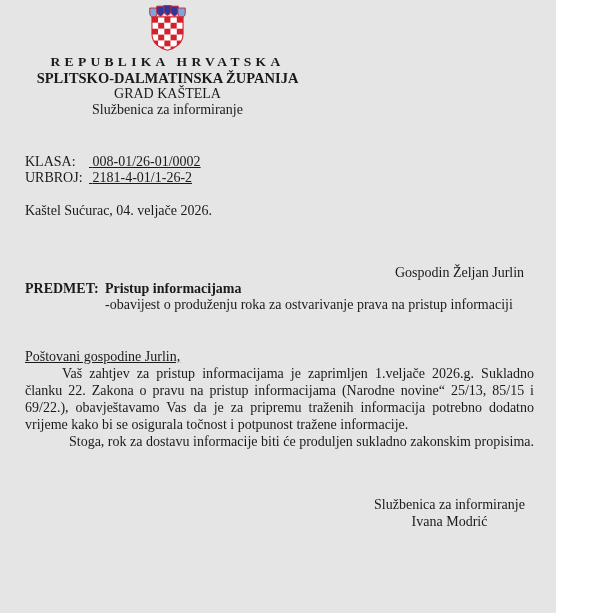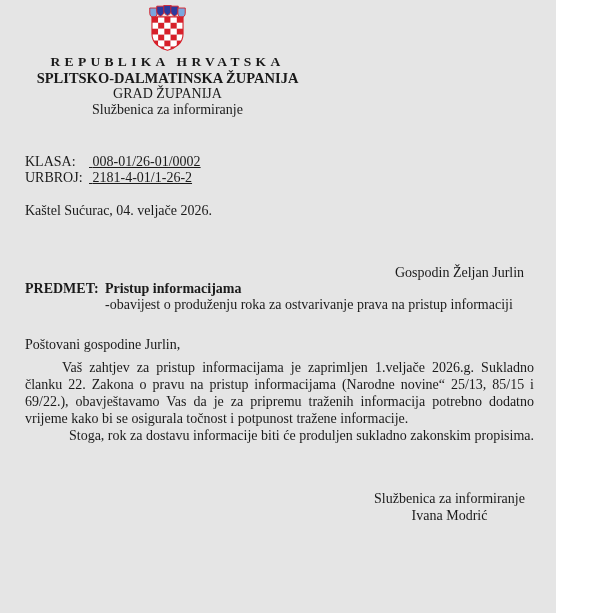--- a/index.html
+++ b/index.html
@@ -49,24 +49,23 @@
   .date-line { margin-top: 17px; line-height: 16px; }
 
   .recipient { margin-top: 46px; line-height: 16px; padding-left: 370px; white-space: nowrap; }
 
   
   .subject { display: flex; }
   .subject-label { font-weight: bold; width: 80px; flex: 0 0 80px; line-height: 16px; }
   .subject-body { line-height: 16px; }
   .subject-title { font-weight: bold; }
 
-  .salutation { margin-top: 24px; line-height: 16px; }
+  .salutation { margin-top: 36px; line-height: 16px; text-decoration: underline; }
 
   .body-par {
-    margin-top: 6px;
     text-align: justify;
     text-indent: 37px;
   }
   .body-par2 { text-align: right; }
 
   .closing { margin-top: 23px; line-height: 16px; }
 
   .signature {
     margin-top: 46px;
     margin-left: 347px;
@@ -125,21 +124,21 @@
           <rect x="8" y="112" width="16.8" height="16" fill="#ffffff"></rect>
           <rect x="24.8" y="112" width="16.8" height="16" fill="#d7202a"></rect>
           <rect x="41.6" y="112" width="16.8" height="16" fill="#ffffff"></rect>
           <rect x="58.400000000000006" y="112" width="16.8" height="16" fill="#d7202a"></rect>
           <rect x="75.2" y="112" width="16.8" height="16" fill="#ffffff"></rect>
         </g>
       <path id="shieldOutline" d="M8,32 h84 v46 c0,25 -21,39 -42,44 c-21,-5 -42,-19 -42,-44 z" fill="none" stroke-width="3" stroke="#d7202a"></path>
     </svg>
     <div class="lh-line1">REPUBLIKA HRVATSKA</div>
     <div class="lh-line2">SPLITSKO-DALMATINSKA ŽUPANIJA</div>
-    <div class="lh-line3">GRAD ŽUPANIJA</div>
+    <div class="lh-line3">GRAD KAŠTELA</div>
     <div class="lh-line4">Službenica za informiranje</div>
   </div>
 
   <div class="meta">
     <div class="meta-row">
       <span class="meta-label">KLASA:</span>
       <span>008-01/26-01/0002</span>
     </div>
     <div class="meta-row">
       <span class="meta-label">URBROJ:</span>

